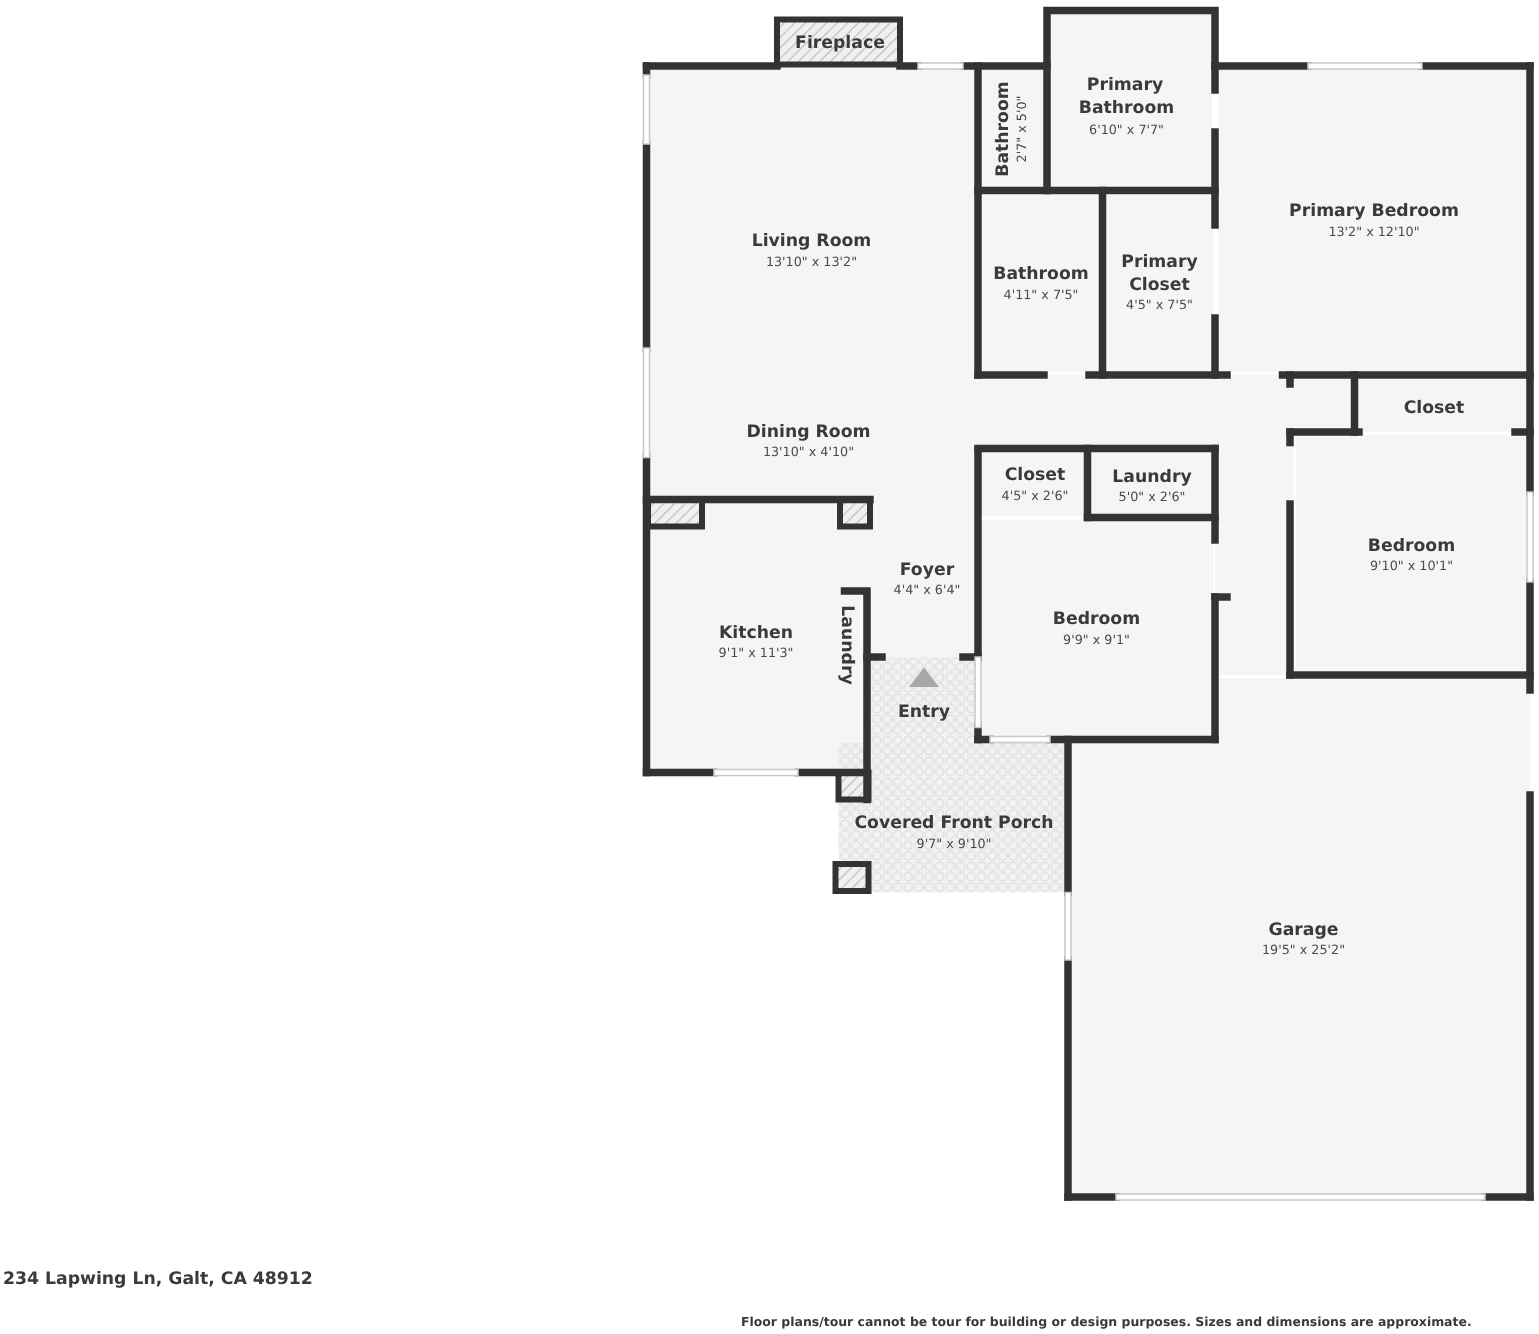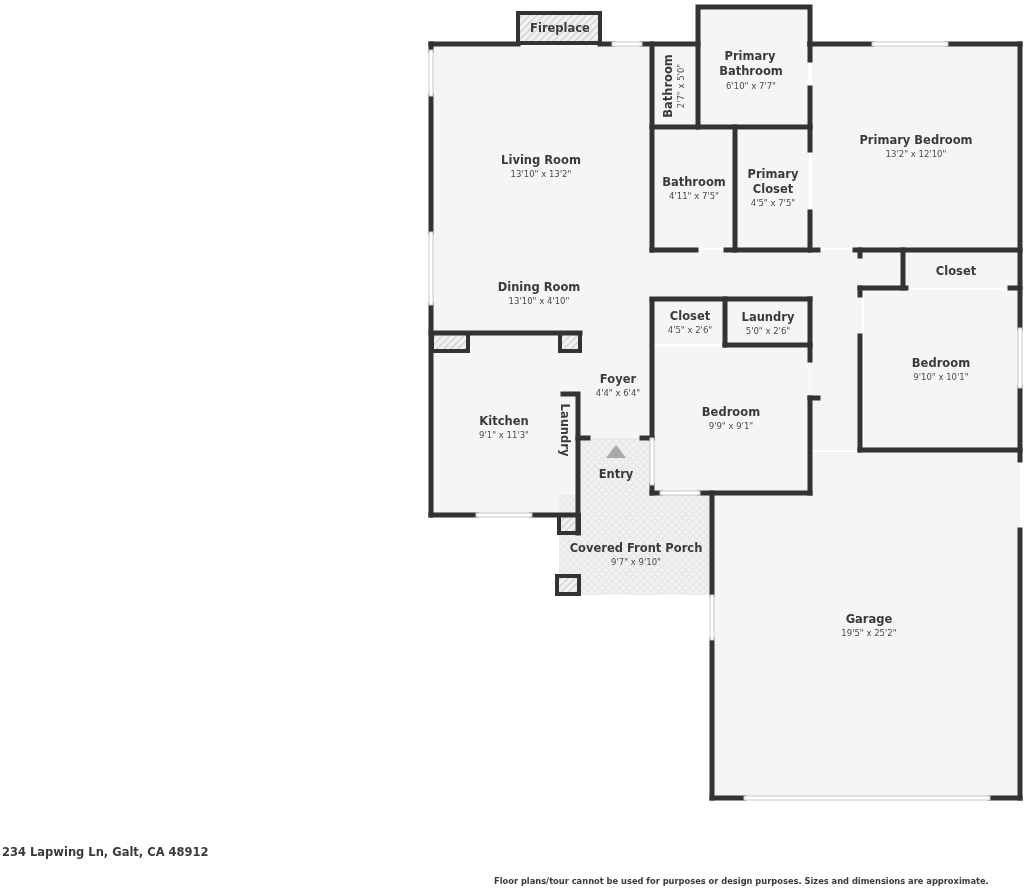--- a/index.html
+++ b/index.html
@@ -193,13 +193,13 @@
     <text class="room-name" x="636" y="552">Covered Front Porch</text>
     <text class="room-dim" x="636" y="565">9'7" x 9'10"</text>
 
     <text class="room-name" x="869" y="623">Garage</text>
     <text class="room-dim" x="869" y="636">19'5" x 25'2"</text>
   </g>
 </svg>
 
 <div class="footer-address">234 Lapwing Ln, Galt, CA 48912</div>
 <div class="footer-floor">Floor 1</div>
-<div class="footer-disclaimer">Floor plans/tour cannot be used for purposes or design purposes. Sizes and dimensions are approximate.</div>
+<div class="footer-disclaimer">Floor plans/tour cannot be tour for building or design purposes. Sizes and dimensions are approximate.</div>
 
 </body></html>

